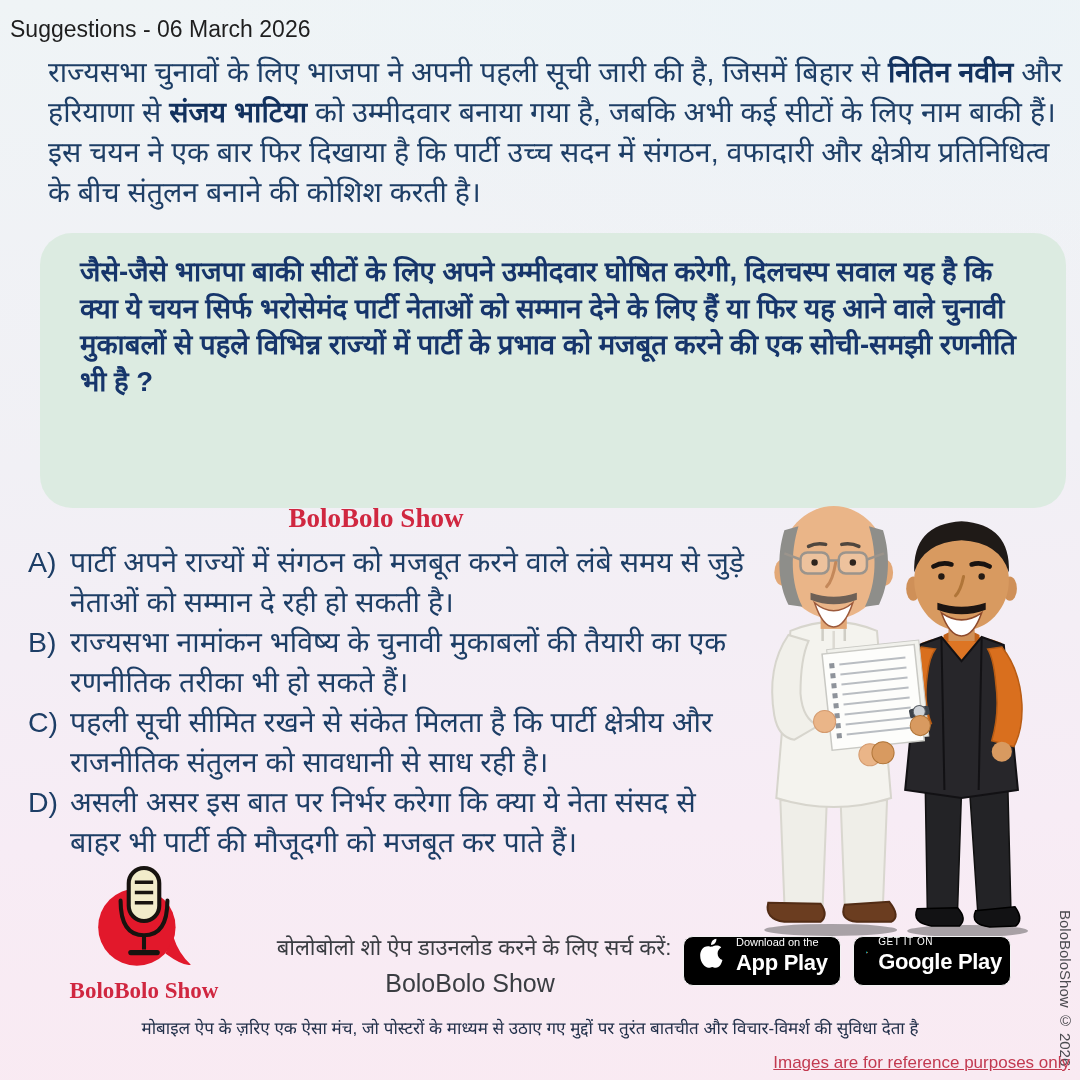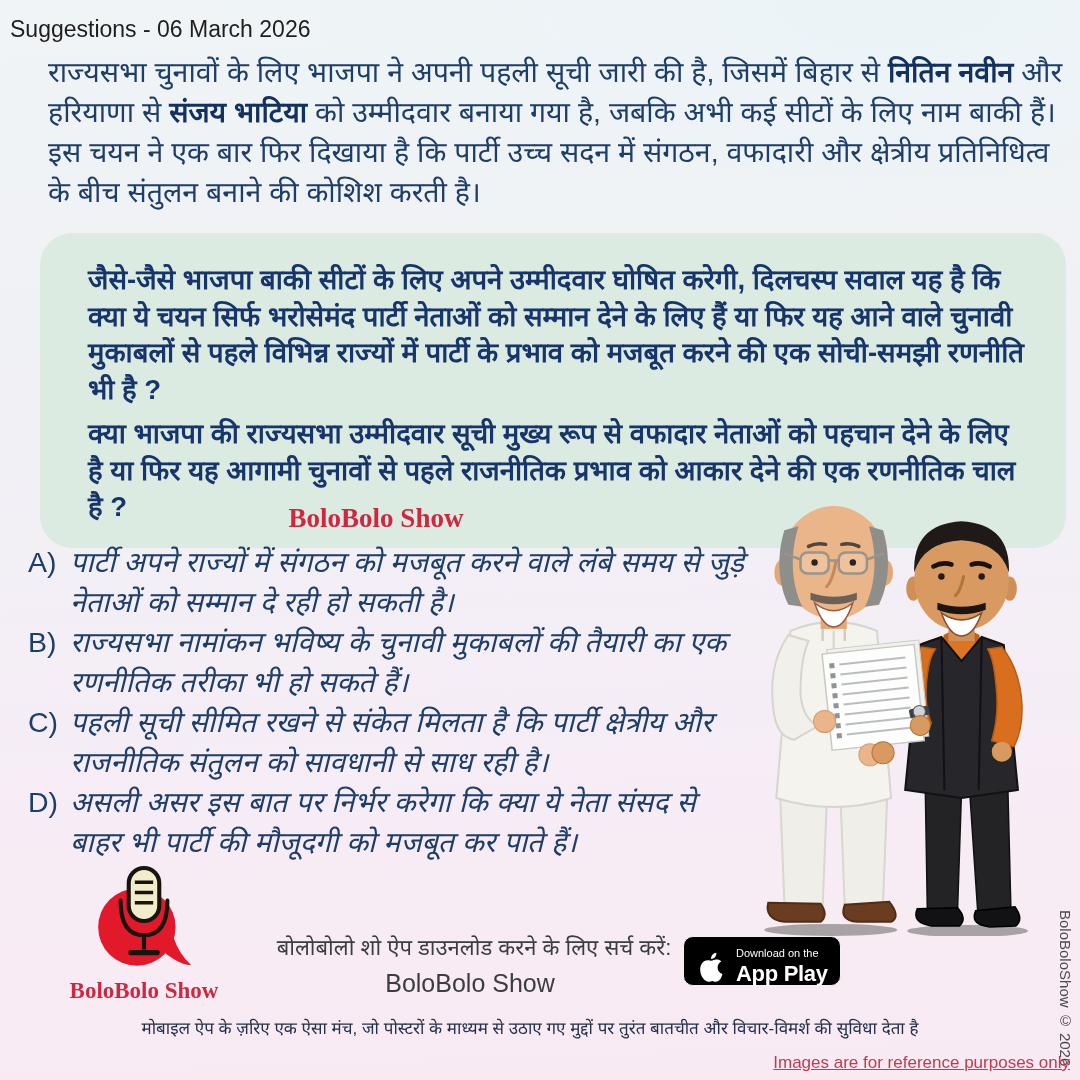--- a/index.html
+++ b/index.html
@@ -10,44 +10,44 @@
       radial-gradient(90% 38% at 82% 0%, #ecf3f7 0%, rgba(236,243,247,0) 70%),
       linear-gradient(178deg,#eff4f6 0%,#f1f0f5 42%,#f7ecf5 76%,#f9eaf2 100%);
   }
   .date-title{position:absolute;top:16px;left:10px;font-size:23px;color:#1e1e1e;text-align:center;}
   .intro{position:absolute;top:52px;left:48px;width:1016px;font-size:28.5px;line-height:40px;color:#1d3e66;}
   .intro .b{font-weight:700;color:#12315e;margin-top:39px;}
   .question-box{
     position:absolute;top:233px;left:40px;width:1026px;min-height:275px;box-sizing:border-box;
     background:#dcebe1;border-radius:32px;padding:21px 30px 14px 40px;
   }
-  .question-box p{margin:8px;font-size:27.5px;line-height:36.5px;font-weight:700;color:#16356b;}
+  .question-box p{margin:0;font-size:27.5px;line-height:36.5px;font-weight:700;color:#16356b;}
   .watermark{
     position:absolute;top:503px;left:0;width:752px;text-align:center;
     font-family:"Liberation Serif","DejaVu Serif",serif;font-weight:700;font-size:27px;color:#d02740;
   }
   .options{position:absolute;top:542px;left:28px;width:726px;}
   .option{display:flex;font-size:28.5px;line-height:40px;color:#1d3e66;}
   .option-letter{flex:0 0 42px;}
-  .option-text{flex:1;font-style:italic;}
+  .option-text{flex:1;}
   .illustration{position:absolute;top:496px;left:728px;width:302px;height:440px;}
   .illustration svg{width:100%;height:100%;display:block;}
 
   .footer-logo{position:absolute;top:864px;left:56px;width:176px;text-align:center;}
   .footer-logo svg{width:112px;height:112px;display:block;margin:0 auto;}
   .logo-text{font-family:"Liberation Serif","DejaVu Serif",serif;font-weight:700;font-size:23px;color:#d02740;margin-top:2px;}
 
   .download-block{position:absolute;top:931px;left:268px;width:404px;text-align:center;color:#3a3d42;}
   .dl1{font-size:22px;margin-left:8px;}
   .dl2{font-size:25px;margin-top:8px;}
 
   .badges{position:absolute;top:936px;left:683px;display:flex;gap:12px;}
   .badge{
     width:158px;height:50px;background:#000;border:1.5px solid #f2f2f2;border-radius:10px;
-    display:flex;align-items:flex-end;gap:10px;padding:0 8px 0 12px;box-sizing:border-box;color:#fff;cursor:pointer;
+    display:flex;align-items:flex-start;gap:10px;padding:0 8px 0 12px;box-sizing:border-box;color:#fff;cursor:pointer;
   }
   .badge-text{display:flex;flex-direction:column;line-height:1;}
   .badge-tag{font-size:11px;margin-bottom:4px;}
   .badge.gp .badge-tag{font-size:10px;letter-spacing:.6px;}
   .badge-store{font-size:22px;font-weight:700;letter-spacing:-.3px;white-space:nowrap;}
 
   .app-desc{position:absolute;top:1012px;left:20px;width:1020px;text-align:center;color:#22304a;font-size:17px;line-height:34px;}
   .copyright{position:absolute;top:910px;right:6px;writing-mode:vertical-rl;font-size:15px;color:#4b4b50;}
   .disclaimer{position:absolute;top:1053px;right:10px;font-size:17px;color:#c23a50;text-decoration:underline;}
 </style>
@@ -55,21 +55,20 @@
 <body>
 
 <div class="canvas">
 
   <div class="date-title">Suggestions - 06 March 2026</div>
 
   <div class="intro"><span>राज्यसभा चुनावों के लिए भाजपा ने अपनी पहली सूची जारी की है, जिसमें बिहार से </span><span class="b">नितिन नवीन</span><span> और हरियाणा से </span><span class="b">संजय भाटिया</span><span> को उम्मीदवार बनाया गया है, जबकि अभी कई सीटों के लिए नाम बाकी हैं। इस चयन ने एक बार फिर दिखाया है कि पार्टी उच्च सदन में संगठन, वफादारी और क्षेत्रीय प्रतिनिधित्व के बीच संतुलन बनाने की कोशिश करती है।</span></div>
 
   <div class="question-box">
     <p>जैसे-जैसे भाजपा बाकी सीटों के लिए अपने उम्मीदवार घोषित करेगी, दिलचस्प सवाल यह है कि क्या ये चयन सिर्फ भरोसेमंद पार्टी नेताओं को सम्मान देने के लिए हैं या फिर यह आने वाले चुनावी मुकाबलों से पहले विभिन्न राज्यों में पार्टी के प्रभाव को मजबूत करने की एक सोची-समझी रणनीति भी है ?</p>
-    <p>क्या भाजपा की राज्यसभा उम्मीदवार सूची मुख्य रूप से वफादार नेताओं को पहचान देने के लिए है या फिर यह आगामी चुनावों से पहले राजनीतिक प्रभाव को आकार देने की एक रणनीतिक चाल है ?</p>
   </div>
 
   <div class="watermark">BoloBolo Show</div>
 
   <div class="options">
     <div class="option">
       <span class="option-letter">A)</span>
       <span class="option-text">पार्टी अपने राज्यों में संगठन को मजबूत करने वाले लंबे समय से जुड़े नेताओं को सम्मान दे रही हो सकती है।</span>
     </div>
     <div class="option">
@@ -206,20 +205,32 @@
     <div class="badge">
       <svg width="30" height="34" viewBox="0 0 50 54">
         <path d="M20,14 C11,14 7,22 7,30 C7,41 15,50 21,50 C24,50 25,48.6 27,48.6 C29,48.6 30,50 33,50 C39,50 43,42.5 44,37 C39,35 36,31 36,26 C36,21.5 38.6,18 42,16 C39.5,13 35,12 31,13.4 C28.6,14.2 27,15 25,15 C23.5,15 22.6,14 20,14 Z" fill="#fff"></path>
         <path d="M25,12 C25,6 29,2 34,1.6 C34.4,7.4 30,11.8 25,12 Z" fill="#fff"></path>
       </svg>
       <div class="badge-text">
         <span class="badge-tag">Download on the</span>
         <span class="badge-store">App Play</span>
       </div>
     </div>
+    <div class="badge gp">
+      <svg width="28" height="31" viewBox="0 0 42 46">
+        <path d="M4,2 L26,23 L4,44 Z" fill="#00c3ff"></path>
+        <path d="M4,2 Q6,0.6 8.5,2 L31.5,15 L26,23 Z" fill="#00e675"></path>
+        <path d="M4,44 Q6,45.4 8.5,44 L31.5,31 L26,23 Z" fill="#ff3a44"></path>
+        <path d="M31.5,15 L38.5,19 Q41.5,23 38.5,27 L31.5,31 L26,23 Z" fill="#ffc107"></path>
+      </svg>
+      <div class="badge-text">
+        <span class="badge-tag">GET IT ON</span>
+        <span class="badge-store">Google Play</span>
+      </div>
+    </div>
   </div>
 
   <div class="app-desc">
     <div>मोबाइल ऐप के ज़रिए एक ऐसा मंच, जो पोस्टरों के माध्यम से उठाए गए मुद्दों पर तुरंत बातचीत और विचार-विमर्श की सुविधा देता है</div>
 
   </div>
 
   <div class="copyright">BoloBoloShow © 2026</div>
   <div class="disclaimer">Images are for reference purposes only</div>
 

